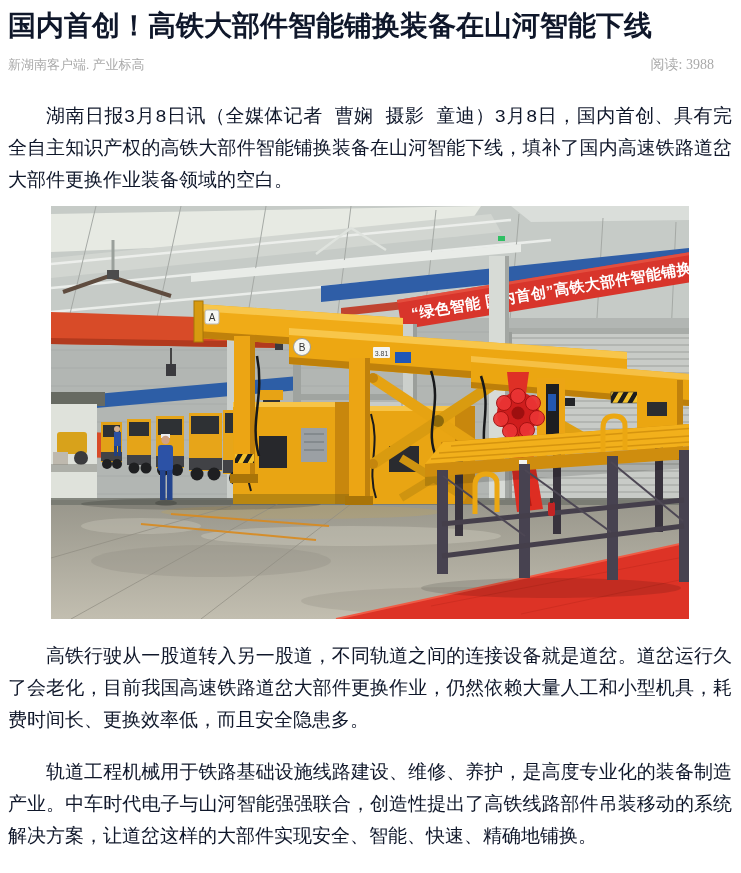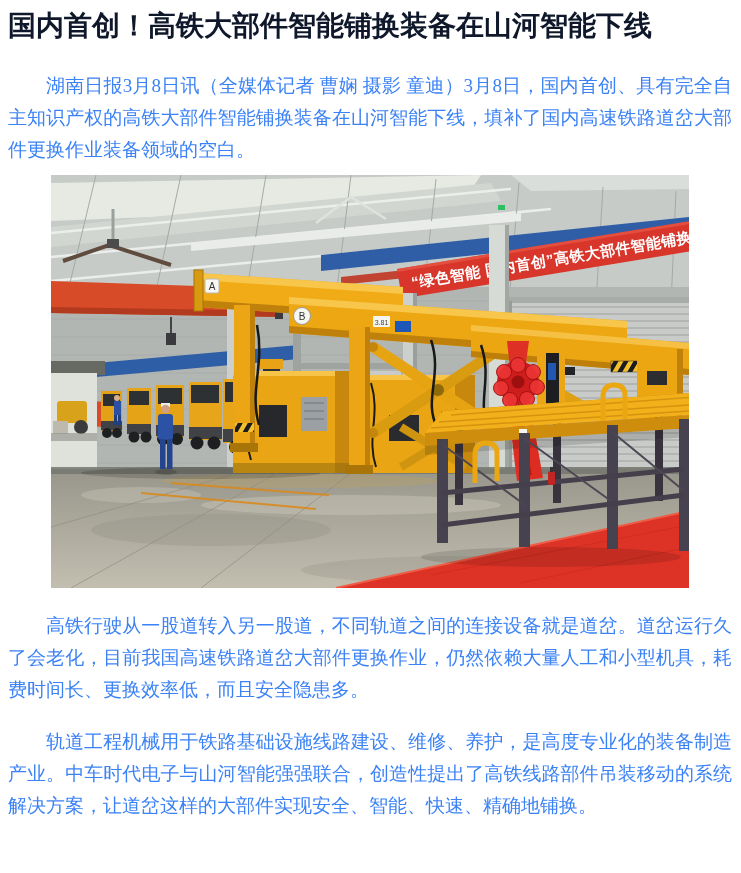--- a/index.html
+++ b/index.html
@@ -14,35 +14,39 @@
     font-size:28px;line-height:35px;font-weight:700;color:#0f172a;
   }
   .meta{margin-bottom:27px;}
   .meta-top{display:flex;justify-content:space-between;align-items:flex-end;color:#a9a9a9;}
   .source{font-size:13px;}
   .read{font-size:14px;margin-right:18px;}
   .date{font-size:15px;color:#a9a9a9;margin-top:5px;}
   .para{
     font-size:19px;line-height:32px;
     text-align:justify;text-indent:2em;
-    margin:0 0 20px;color:#3b82f6;
+    margin:0 0 20px;color:#0f172a;font-family:Liberation Mono, monospace;
   }
   .para-lead{margin-bottom:9px;}
   .photo{margin:0 auto 22px;width:638px;height:413px;overflow:hidden;}
   .photo svg{display:block;}
   svg text{font-family:"Liberation Sans","DejaVu Sans",sans-serif;}
 </style>
 </head>
 <body>
 
 <div class="page">
 
   <h1 class="title">国内首创！高铁大部件智能铺换装备在山河智能下线</h1>
 
   <div class="meta">
+    <div class="meta-top">
+      <span class="source">新湖南客户端. 产业标高</span>
+      <span class="read">阅读: 3988</span>
+    </div>
   </div>
 
   <p class="para para-lead">湖南日报3月8日讯（全媒体记者 曹娴 摄影 童迪）3月8日，国内首创、具有完全自主知识产权的高铁大部件智能铺换装备在山河智能下线，填补了国内高速铁路道岔大部件更换作业装备领域的空白。</p>
 
   <figure class="photo">
     <svg viewBox="0 0 638 413" width="638" height="413">
       <defs>
         <linearGradient id="floorg" x1="0" y1="0" x2="0" y2="1">
           <stop offset="0" stop-color="#98968b"></stop>
           <stop offset="1" stop-color="#c2beb0"></stop>

